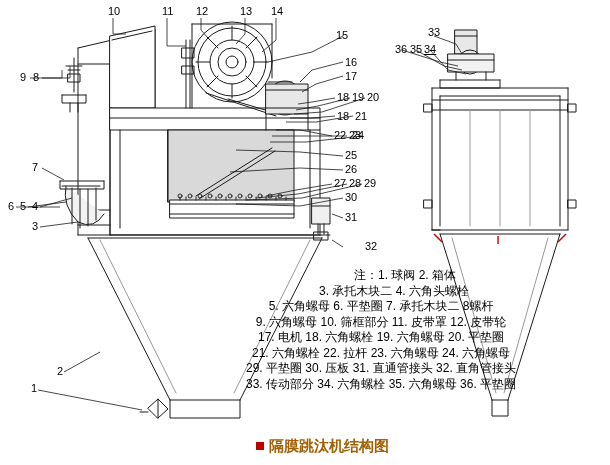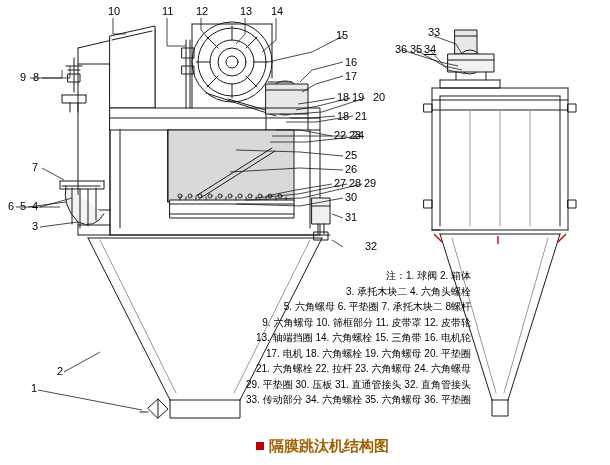--- a/index.html
+++ b/index.html
@@ -15,25 +15,25 @@
   .lbl{
     position:absolute;
     font-size:11px;
     color:#000;
     font-family:"Liberation Sans", sans-serif;
     line-height:11px;
     white-space:nowrap;
   }
   .notes{
     position:absolute;
-    font-size:10px;
+    font-size:12px;
     color:#000;
     line-height:15.5px;
     white-space:nowrap;
-    text-align:right;
+    text-align:center;
   }
   .notes div{white-space:nowrap;}
   .title{
     position:absolute;
     font-size:15px;
     font-weight:bold;
     color:#a16207;
     white-space:nowrap;
   }
   .title .sq{
@@ -276,21 +276,21 @@
   <div class="lbl" style="left:32px;top:201px;">4</div>
   <div class="lbl" style="left:32px;top:221px;">3</div>
   <div class="lbl" style="left:57px;top:366px;">2</div>
   <div class="lbl" style="left:31px;top:383px;">1</div>
 
   <div class="lbl" style="left:336px;top:30px;">15</div>
   <div class="lbl" style="left:345px;top:57px;">16</div>
   <div class="lbl" style="left:345px;top:71px;">17</div>
   <div class="lbl" style="left:337px;top:92px;">18</div>
   <div class="lbl" style="left:352px;top:92px;">19</div>
-  <div class="lbl" style="left:367px;top:92px;margin-left:6px;">20</div>
+  <div class="lbl" style="left:367px;top:92px;">20</div>
   <div class="lbl" style="left:337px;top:111px;">18</div>
   <div class="lbl" style="left:355px;top:111px;">21</div>
   <div class="lbl" style="left:334px;top:130px;">22</div>
   <div class="lbl" style="left:349px;top:130px;">23</div>
   <div class="lbl" style="left:352px;top:130px;">24</div>
   <div class="lbl" style="left:345px;top:150px;">25</div>
   <div class="lbl" style="left:345px;top:164px;">26</div>
   <div class="lbl" style="left:334px;top:178px;">27</div>
   <div class="lbl" style="left:349px;top:178px;">28</div>
   <div class="lbl" style="left:364px;top:178px;">29</div>
@@ -301,21 +301,20 @@
   <div class="lbl" style="left:428px;top:27px;">33</div>
   <div class="lbl" style="left:395px;top:44px;">36</div>
   <div class="lbl" style="left:410px;top:44px;">35</div>
   <div class="lbl" style="left:424px;top:44px;text-decoration:underline;">34</div>
 
   <div class="notes" style="left:246px;top:268px;">
     <div style="padding-left:48px;">注：1. 球阀  2. 箱体</div>
     <div style="padding-left:26px;">3. 承托木块二  4. 六角头螺栓</div>
     <div style="padding-left:0px;">5. 六角螺母  6. 平垫圈  7. 承托木块二  8螺杆</div>
     <div style="padding-left:0px;">9. 六角螺母  10. 筛框部分  11. 皮带罩  12. 皮带轮</div>
-    <div style="padding-left:0px;">13. 轴端挡圈  14. 六角螺栓  15. 三角带  16. 电机轮</div>
     <div style="padding-left:0px;">17. 电机  18. 六角螺栓  19. 六角螺母  20. 平垫圈</div>
     <div style="padding-left:0px;">21. 六角螺栓  22. 拉杆  23. 六角螺母  24. 六角螺母</div>
     <div style="padding-left:0px;">29. 平垫圈  30. 压板  31. 直通管接头  32. 直角管接头</div>
     <div style="padding-left:0px;">33. 传动部分  34. 六角螺栓  35. 六角螺母  36. 平垫圈</div>
   </div>
 
   <div class="title" style="left:256px;top:437px;">
     <span class="sq"></span><span>隔膜跳汰机结构图</span>
   </div>
 

